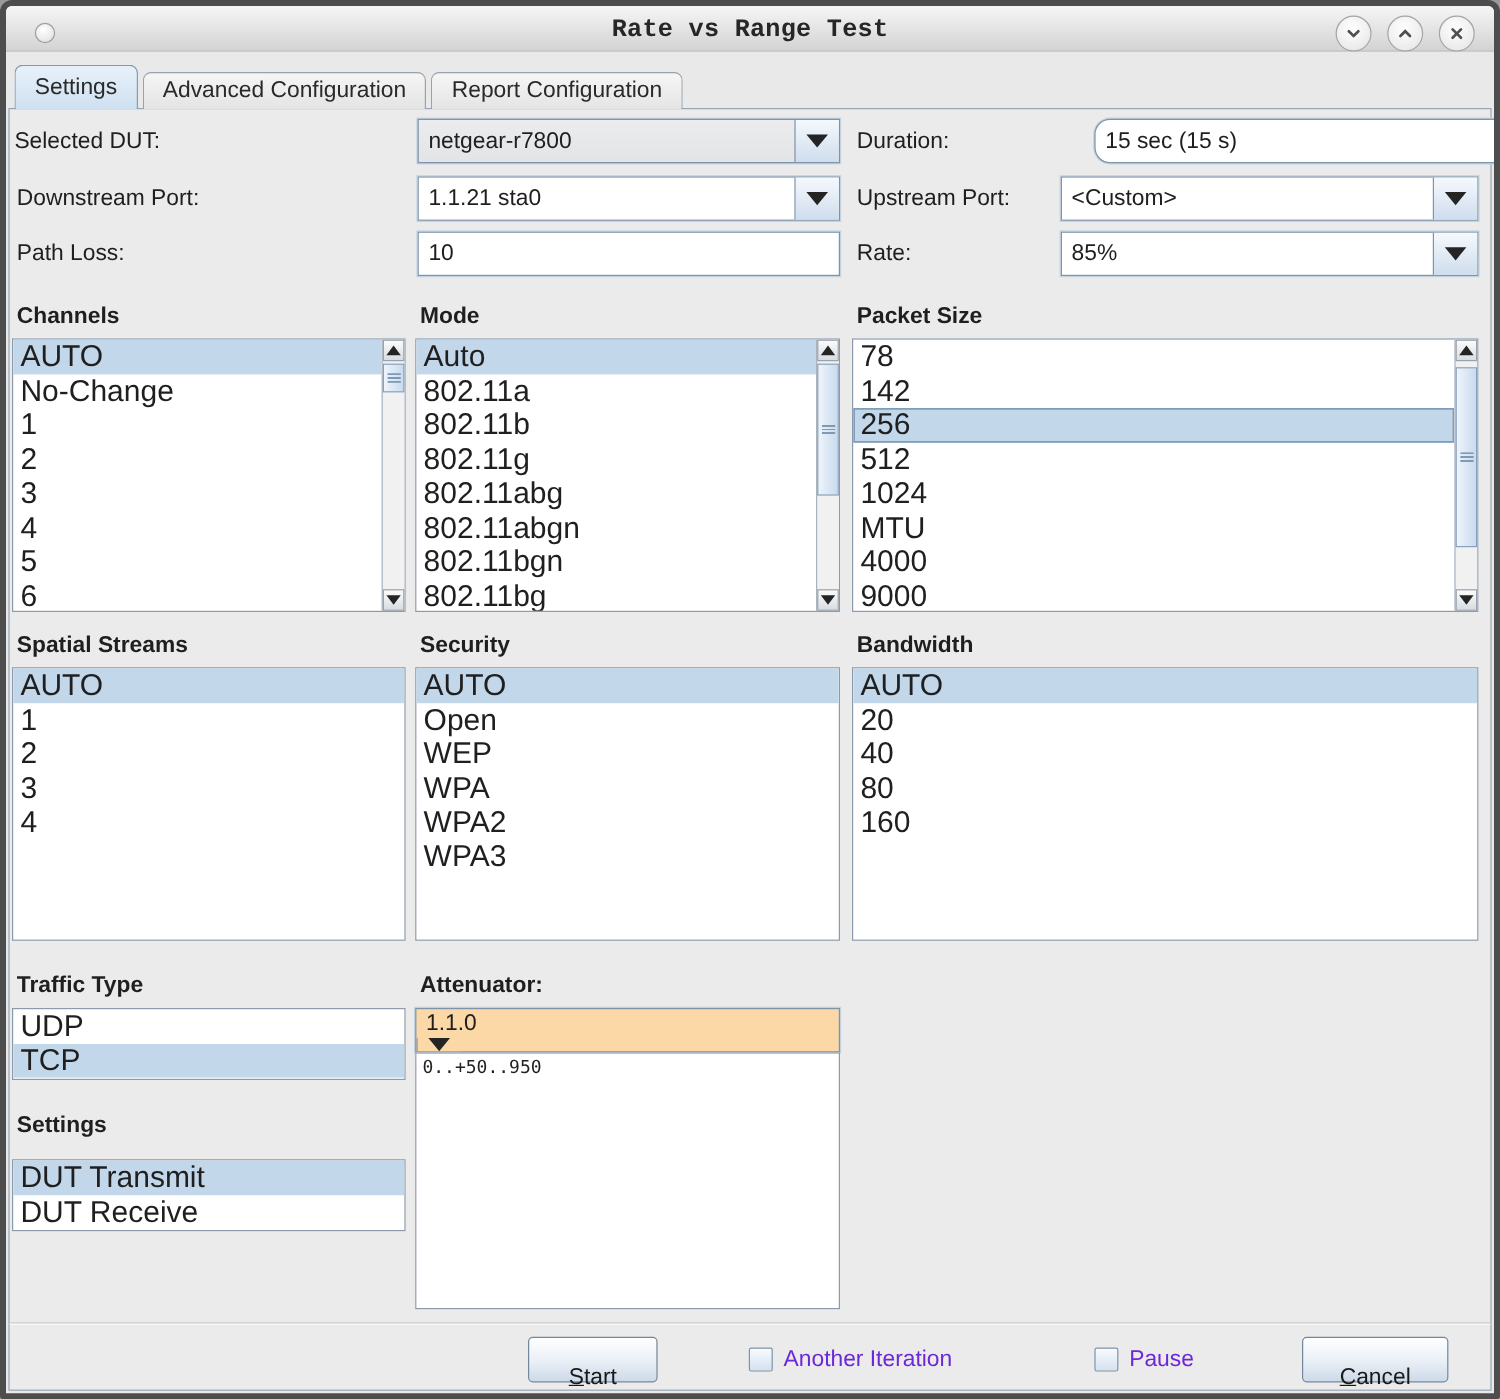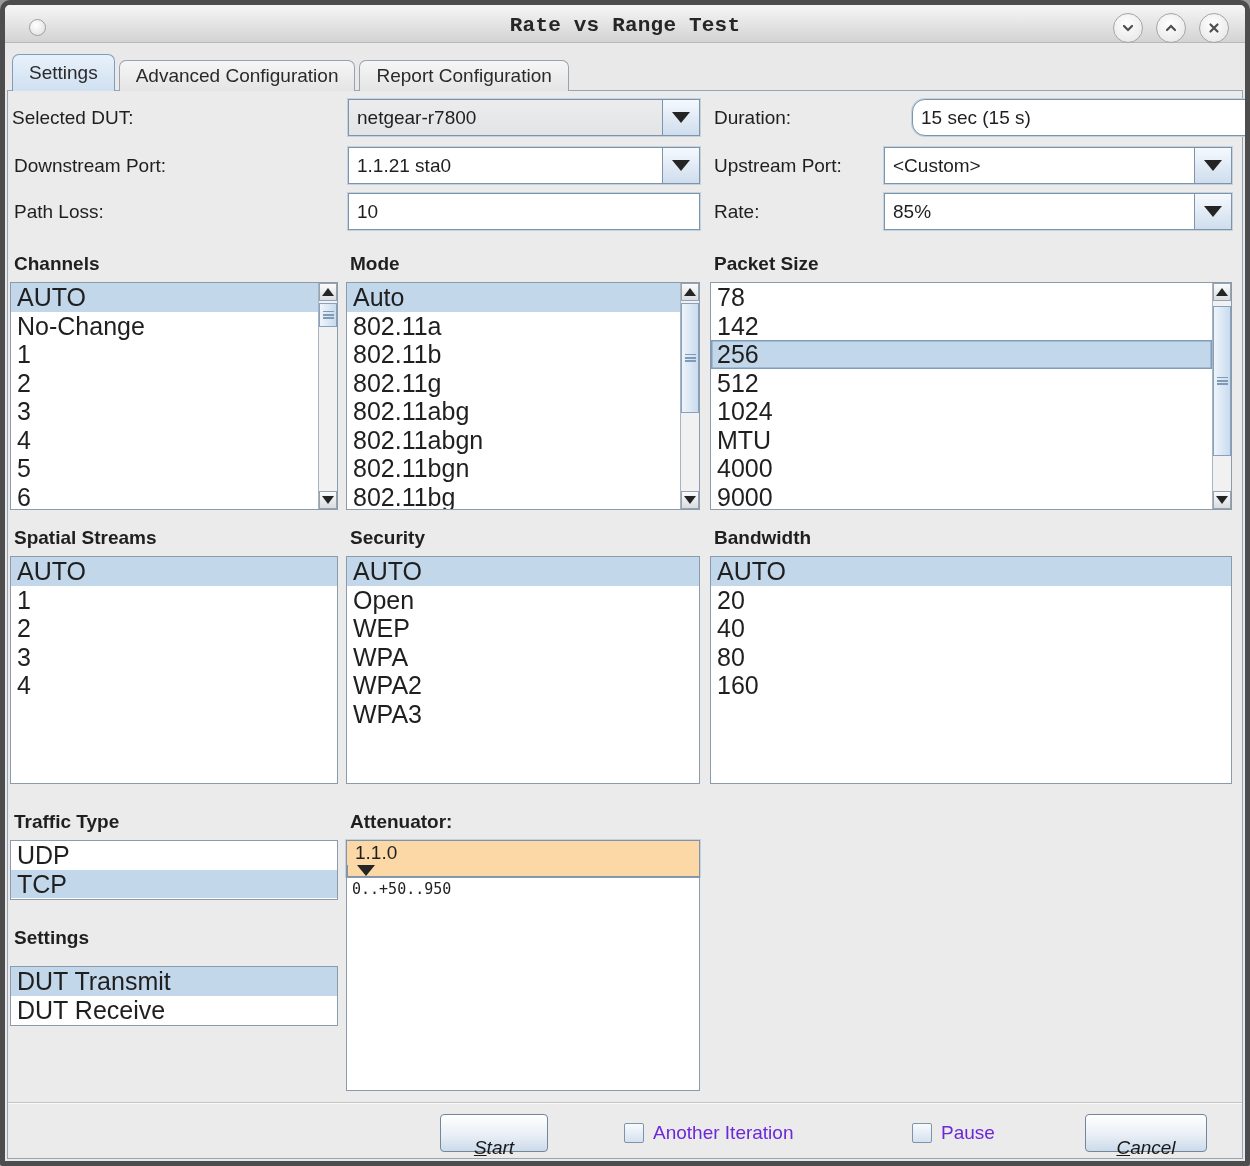--- a/index.html
+++ b/index.html
@@ -71,21 +71,21 @@
   
   .atten-panel{position:absolute;background:#fff;border:1.5px solid #8c9bab;
     font-family:"DejaVu Sans Mono","Liberation Mono",monospace;font-size:15px;
     padding:2px 5px;color:#222;}
   
   .footer-divider{position:absolute;left:3px;right:3px;height:2px;
     border-top:1px solid #c3c3c3;border-bottom:1px solid #fafafa;}
   .btn{position:absolute;height:38px;border:1.5px solid #72879c;border-radius:4px;
     background:linear-gradient(#ffffff 0%,#e9eff6 55%,#ccdae9 100%);
     font-family:"Liberation Sans","DejaVu Sans",sans-serif;font-size:19px;color:#191919;
-    display:block;text-align:center;line-height:34px;padding:16px;font-style:italic;}
+    display:block;text-align:center;line-height:34px;padding:16px;}
   .btn::first-letter{text-decoration:underline;}
   .checkbox-row{position:absolute;display:flex;align-items:center;gap:9px;height:24px;}
   .checkbox{width:20px;height:20px;border:1.5px solid #7e94aa;border-radius:2px;
     background:linear-gradient(#f8fbfe,#d4e1ee);}
   .checkbox-label{font-size:19px;color:#6d28d9;}
 </style>
 </head>
 <body>
 
 <div class="window">

